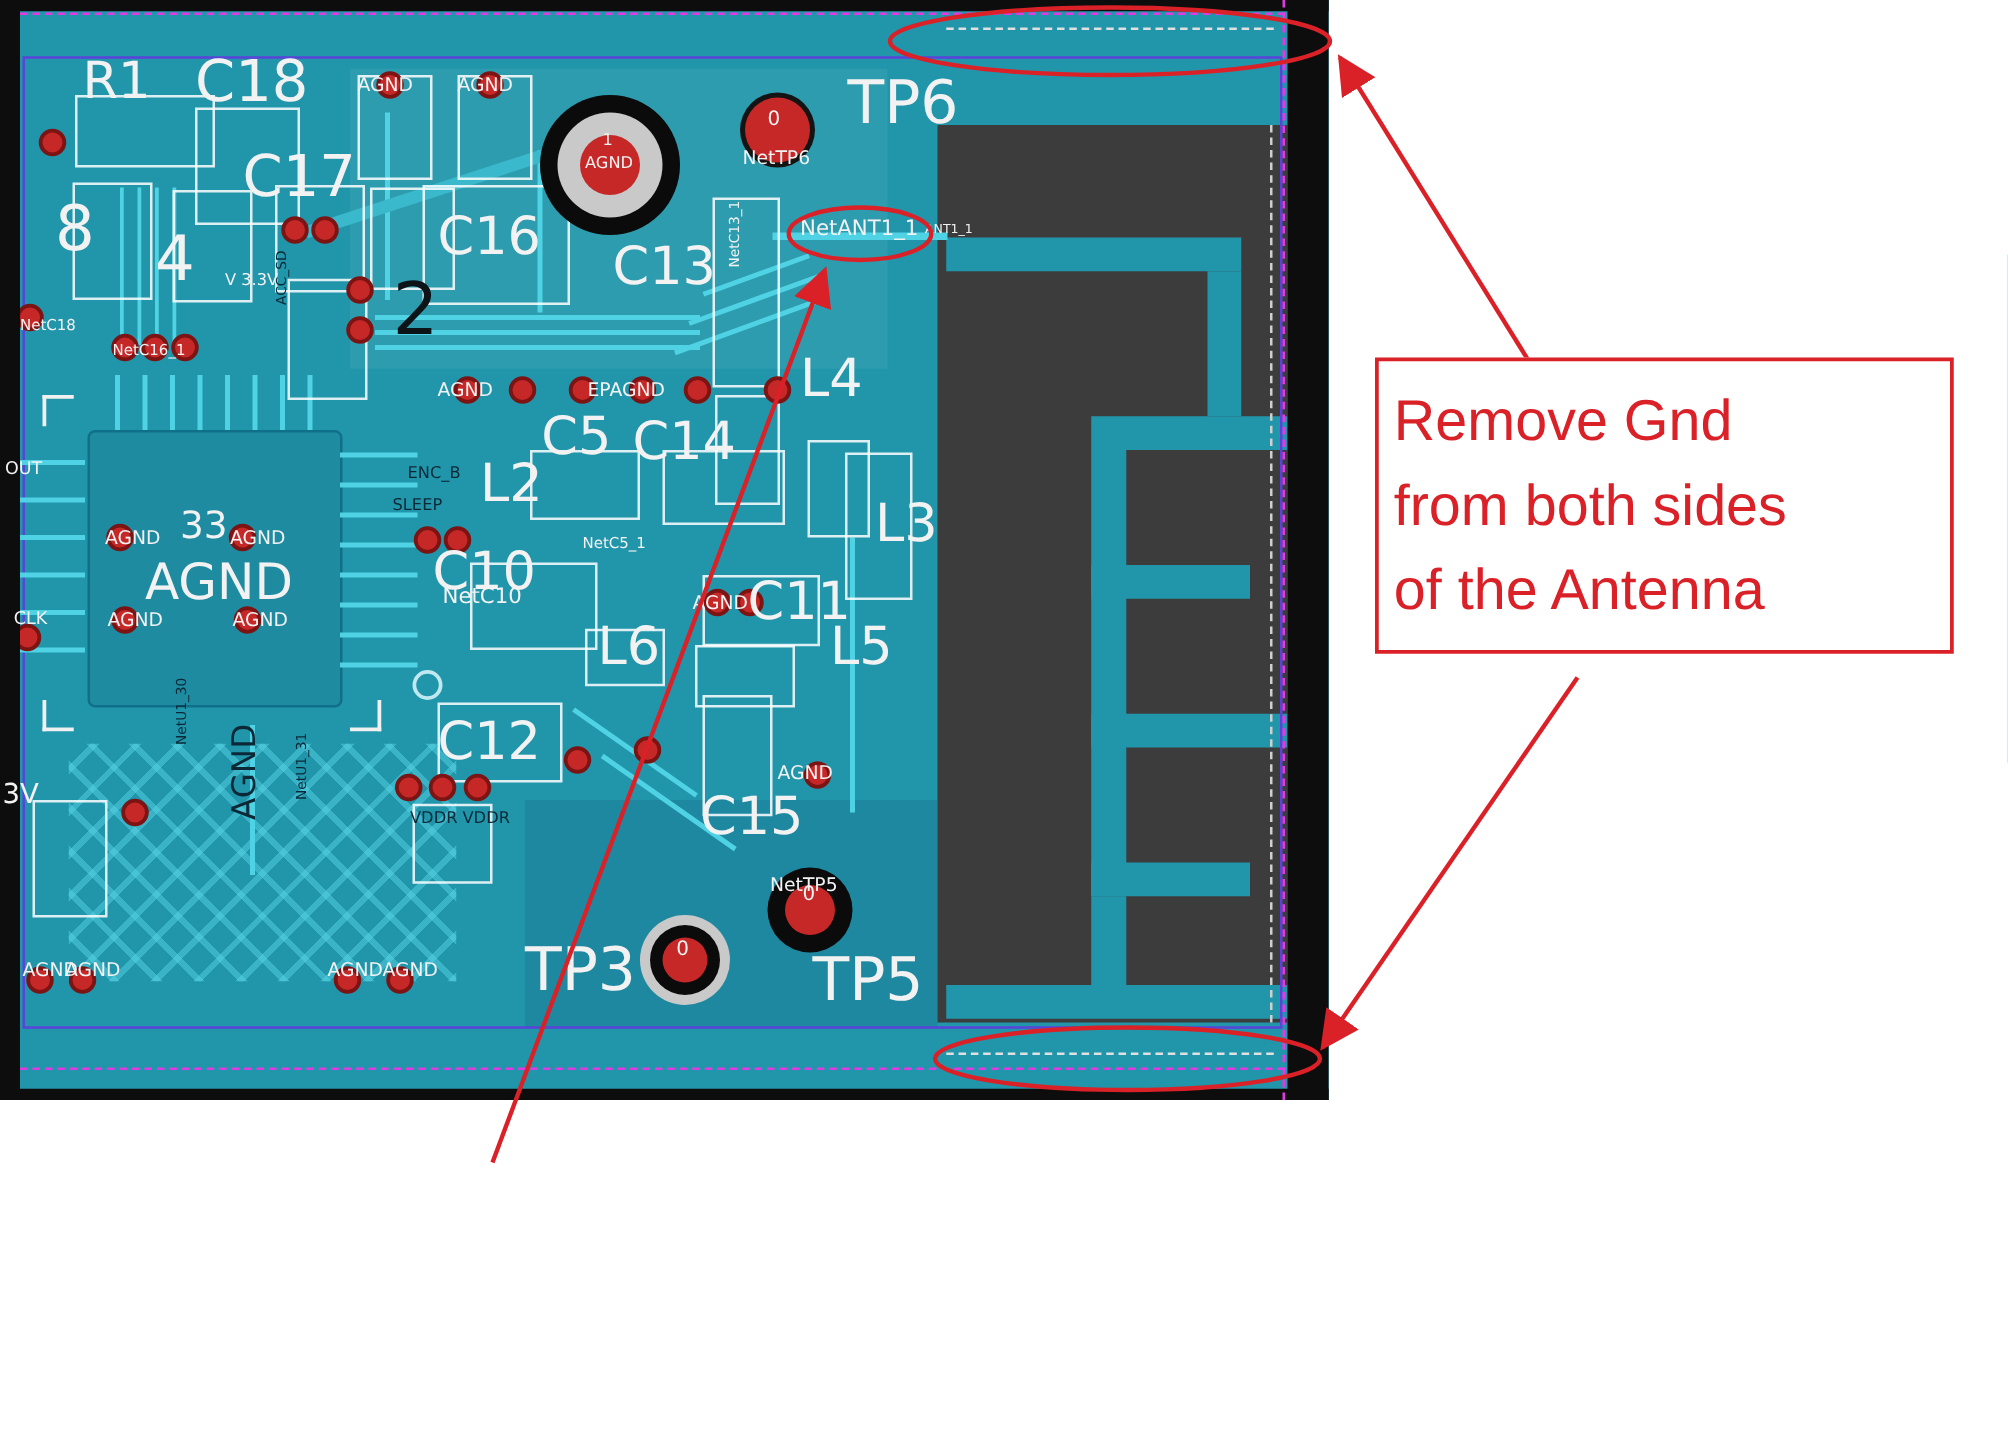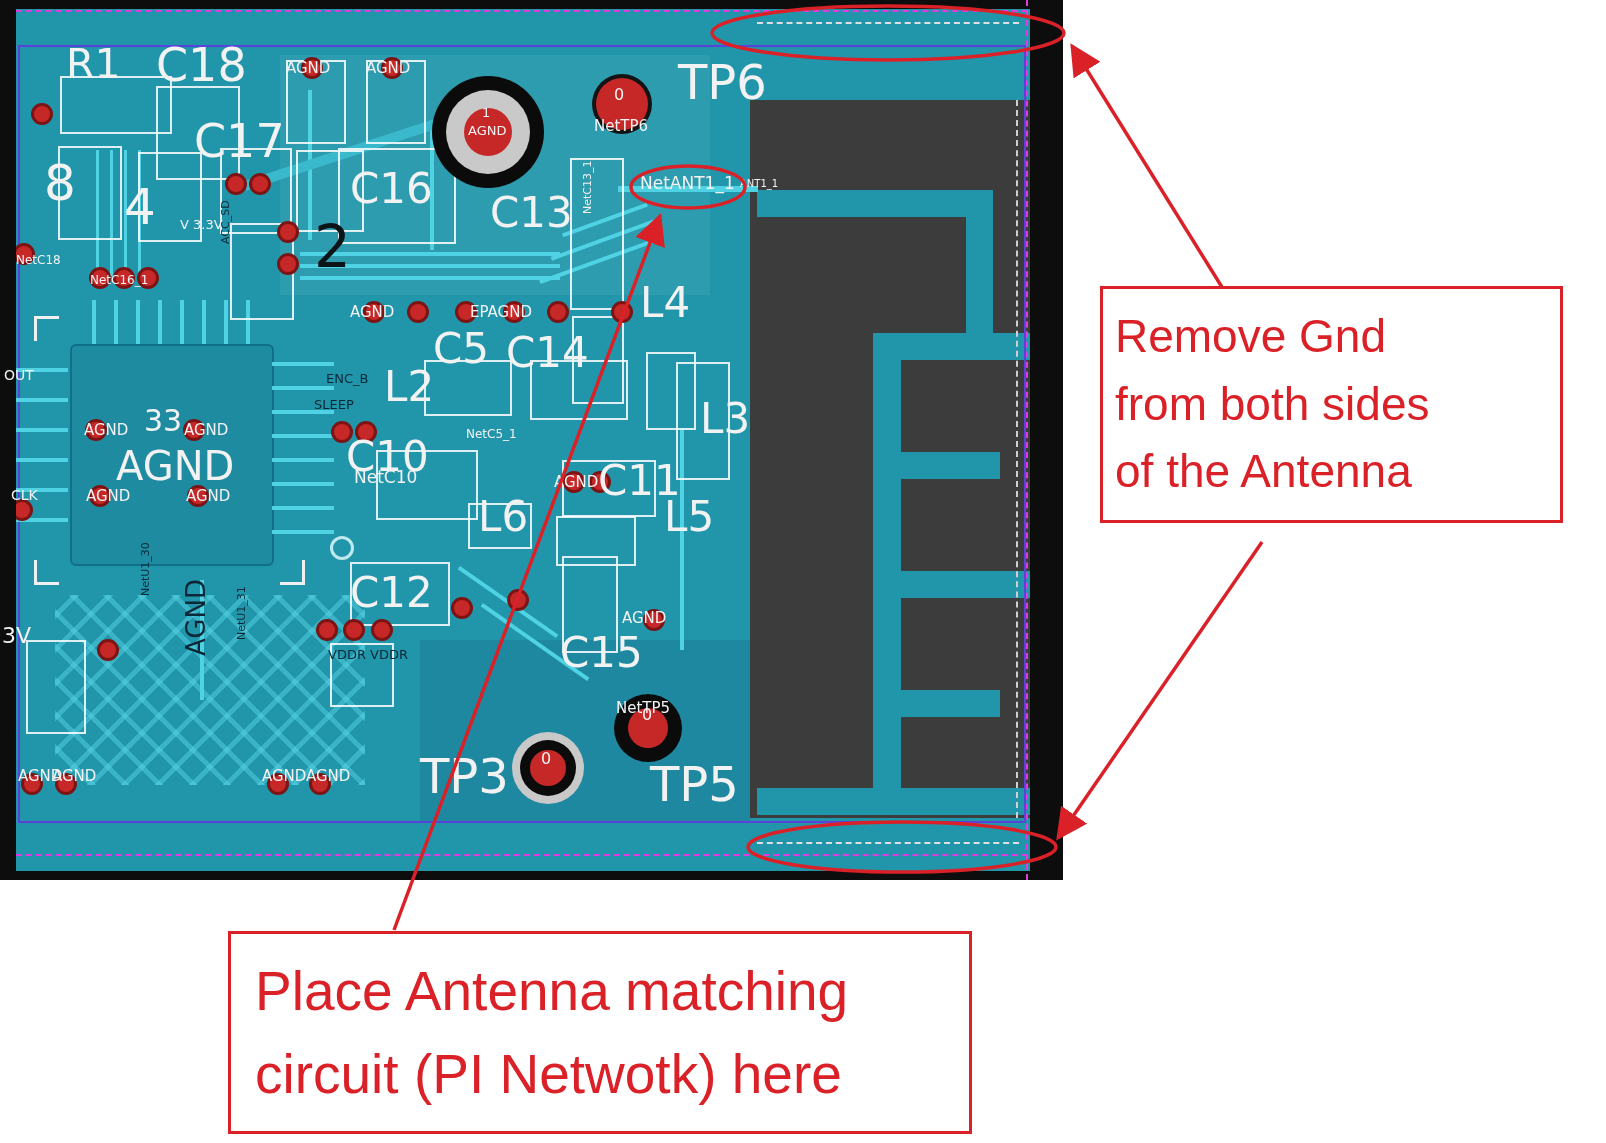--- a/index.html
+++ b/index.html
@@ -248,24 +248,20 @@
       <div style="position: absolute; z-index: 9; left: 236px; top: 640px; font-size: 11px; color: rgb(12, 40, 54); white-space: nowrap; line-height: 1.1; transform: rotate(-90deg); transform-origin: left top;">NetU1_31</div>
       <div style="position: absolute; z-index: 9; left: 541px; top: 750px; font-size: 16px; color: rgb(242, 242, 242); white-space: nowrap; line-height: 1.1;">0</div>
       <div style="position: absolute; z-index: 9; left: 642px; top: 706px; font-size: 16px; color: rgb(242, 242, 242); white-space: nowrap; line-height: 1.1;">0</div>
     </div>
 
   <div class="anno-box" id="remove-box">
     <div>Remove Gnd</div>
     <div>from both sides</div>
     <div>of the Antenna</div>
   </div>
-  <div class="anno-box" id="place-box">
-    <div>Place Antenna matching</div>
-    <div>circuit (PI Netwotk) here</div>
-  </div>
 
   <svg id="anno-svg" width="1606" height="1143" viewBox="0 0 1606 1143">
     <defs>
       <marker id="arw" viewBox="0 0 10 10" refX="9" refY="5" markerWidth="9" markerHeight="9" orient="auto-start-reverse">
         <path d="M0,0 L10,5 L0,10 z" fill="#da2128"></path>
       </marker>
     </defs>
     <ellipse cx="888" cy="33" rx="176" ry="27" fill="none" stroke="#da2128" stroke-width="3.5"></ellipse>
     <ellipse cx="902" cy="847" rx="154" ry="25" fill="none" stroke="#da2128" stroke-width="3.5"></ellipse>
     <ellipse cx="688" cy="187" rx="57" ry="21" fill="none" stroke="#da2128" stroke-width="3.5"></ellipse>

